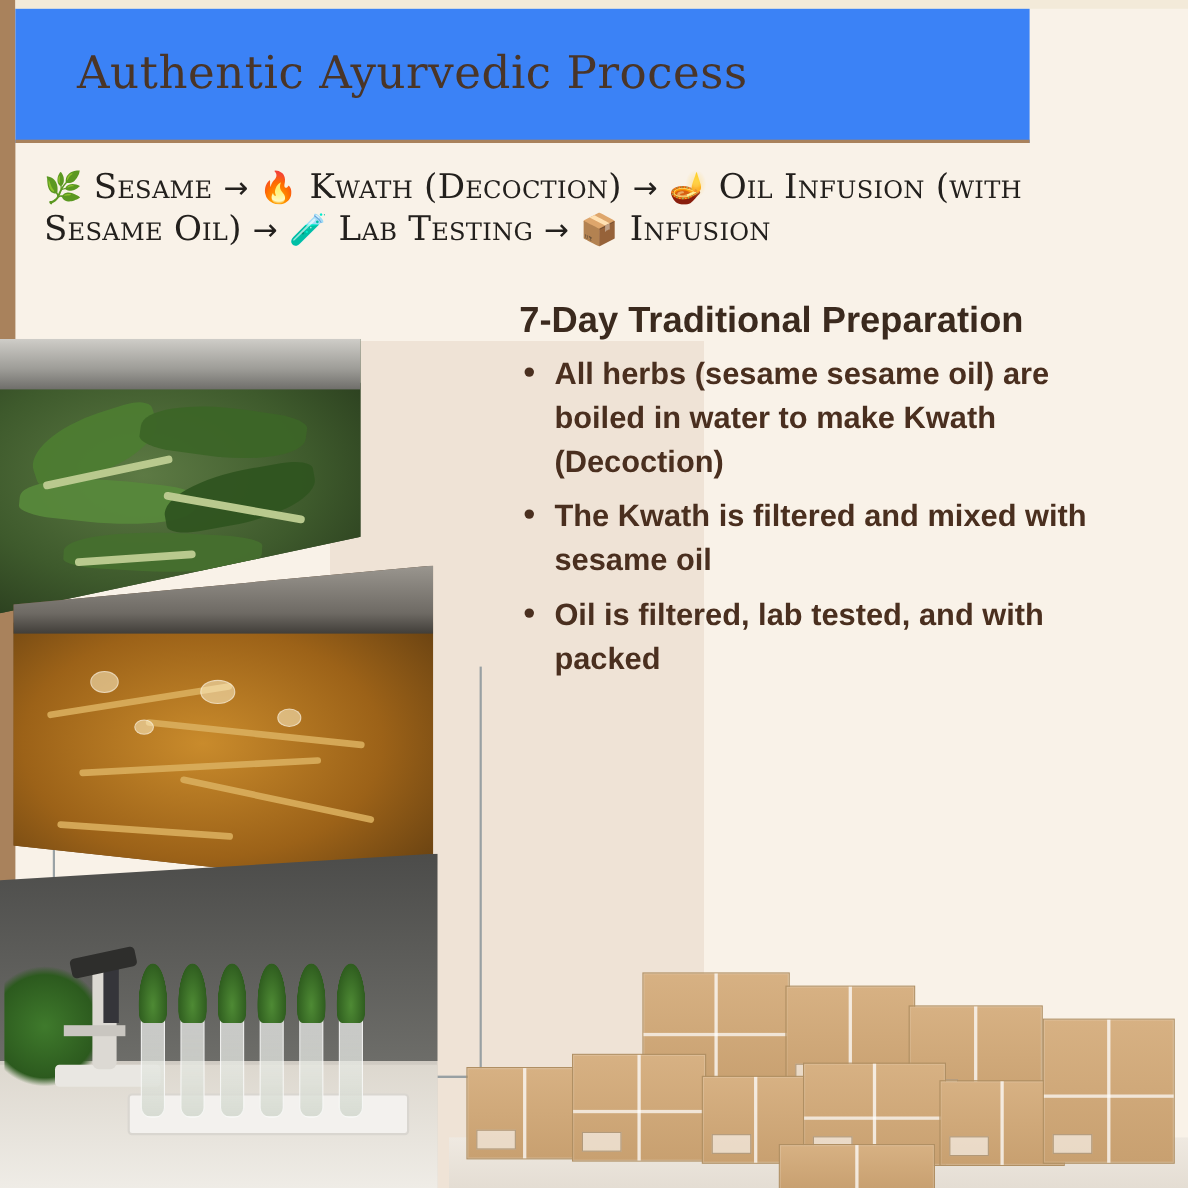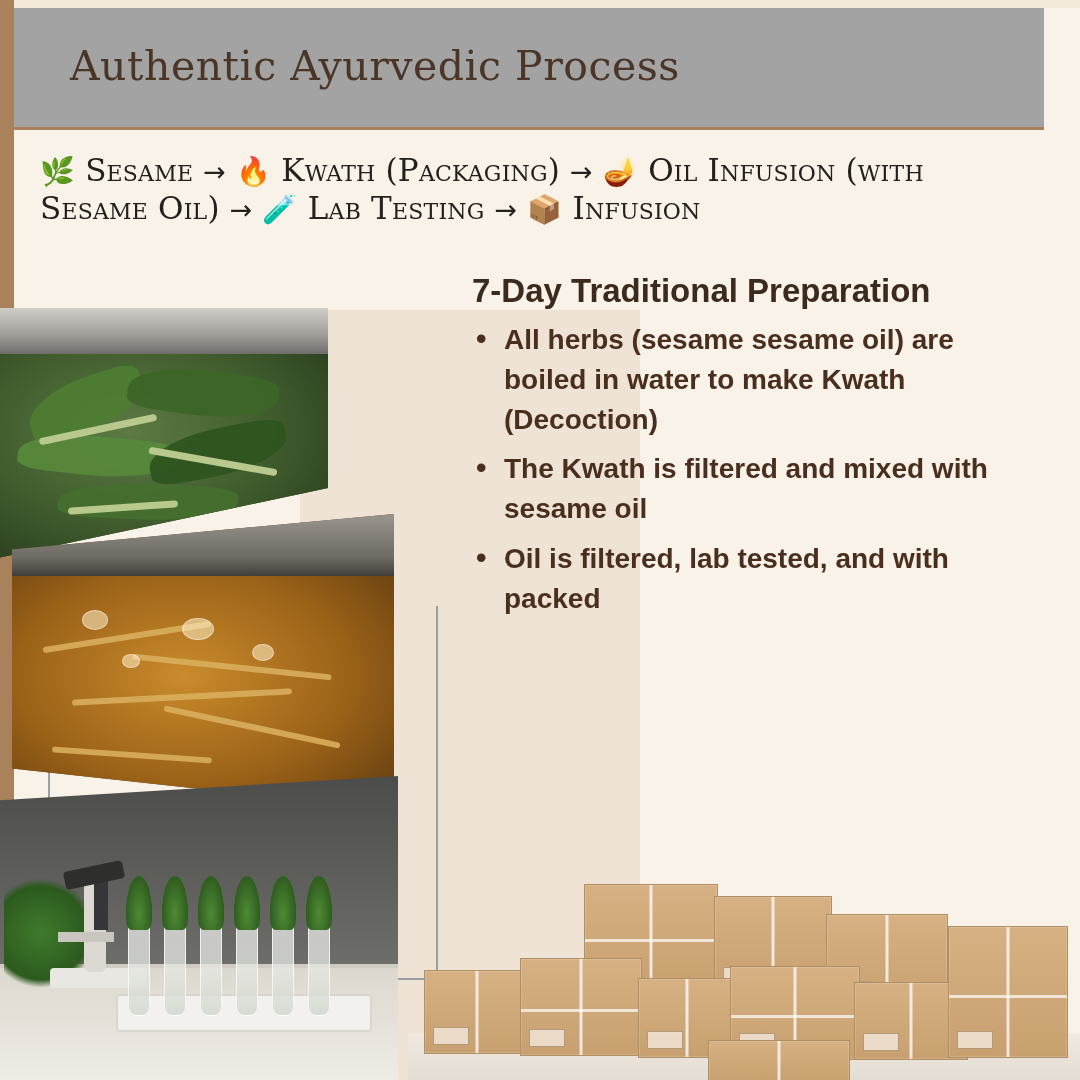--- a/index.html
+++ b/index.html
@@ -32,22 +32,22 @@
     position: absolute;
     left: 14px; top: 0;
     width: 1066px; height: 8px;
     background: #f3ead9;
   }
 
   
   #header {
     position: absolute;
     left: 14px; top: 8px;
-    width: 1030px; height: 122px;
-    background: #a3a3a3;
+    width: 922px; height: 122px;
+    background: #3b82f6;
     border-bottom: 3px solid #a9825c;
     box-sizing: border-box;
   }
   #header-title {
     position: absolute;
     left: 56px;
     top: 34px;
     font-family: "DejaVu Serif", serif;
     font-size: 41px;
     color: #4a3527;
@@ -311,21 +311,21 @@
   <div class="beige-band"></div>
 
   <div class="line-deco deco-1"></div>
   <div class="line-deco deco-2"></div>
 
   <div id="process-chain">
     <span class="emoji">🌿</span>
     <span>Sesame</span>
     <span class="arrow">→</span>
     <span class="emoji">🔥</span>
-    <span>Kwath (Packaging)</span>
+    <span>Kwath (Decoction)</span>
     <span class="arrow">→</span>
     <span class="emoji">🪔</span>
     <span>Oil Infusion (with Sesame Oil)</span>
     <span class="arrow">→</span>
     <span class="emoji">🧪</span>
     <span>Lab Testing</span>
     <span class="arrow">→</span>
     <span class="emoji">📦</span>
     <span>Infusion</span>
   </div>

